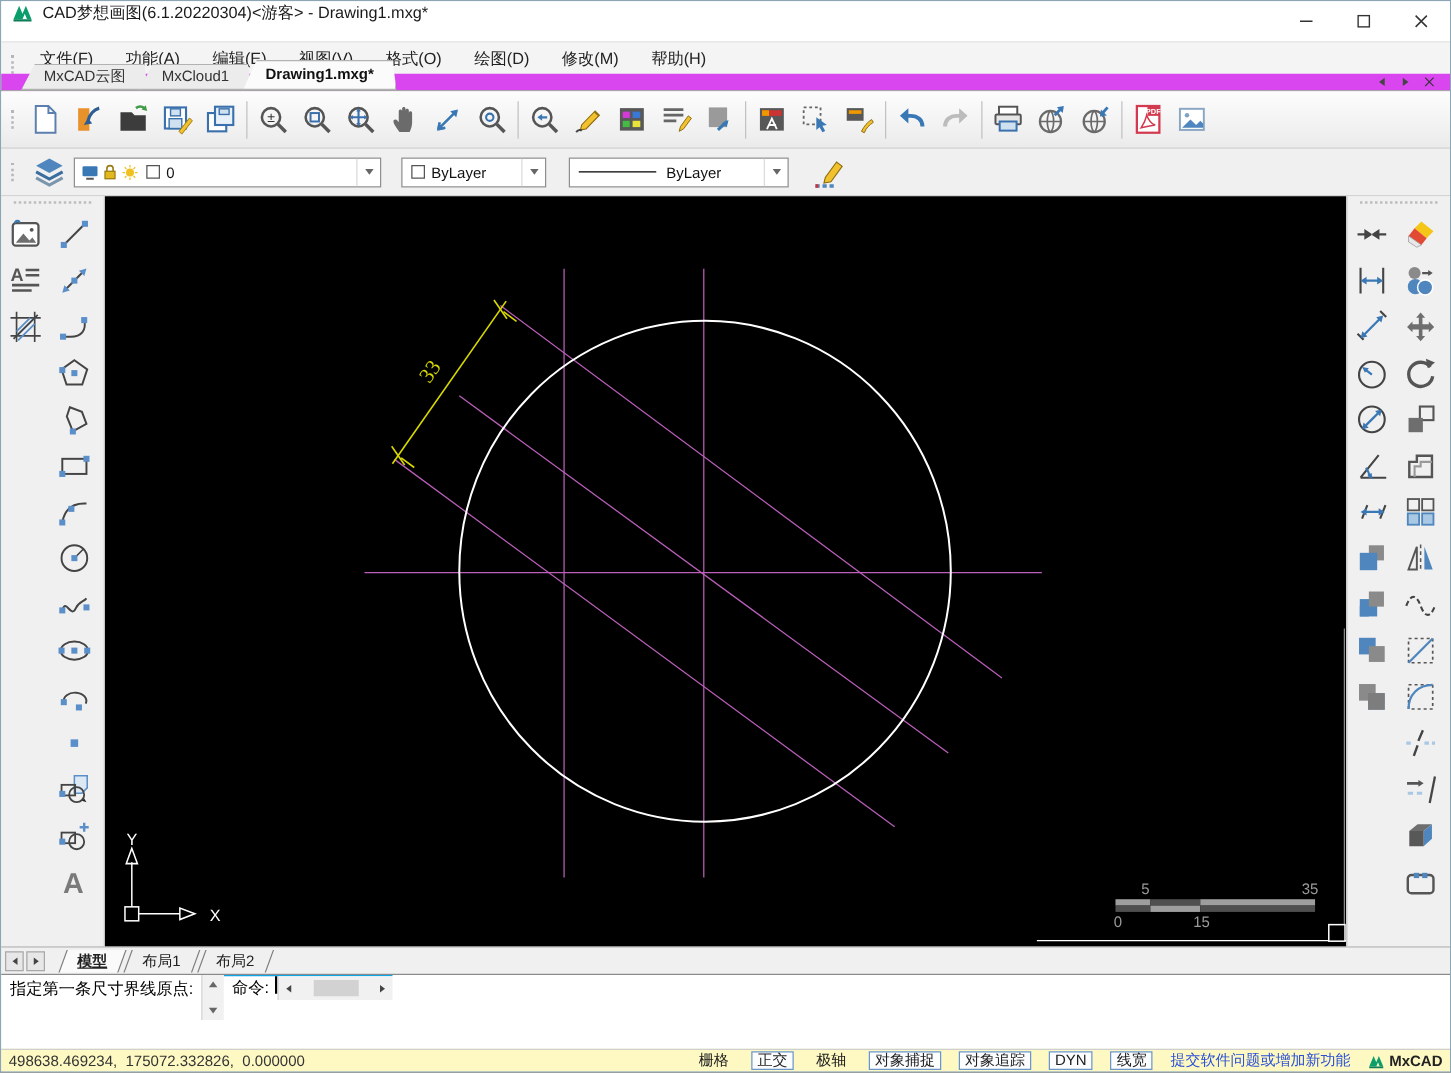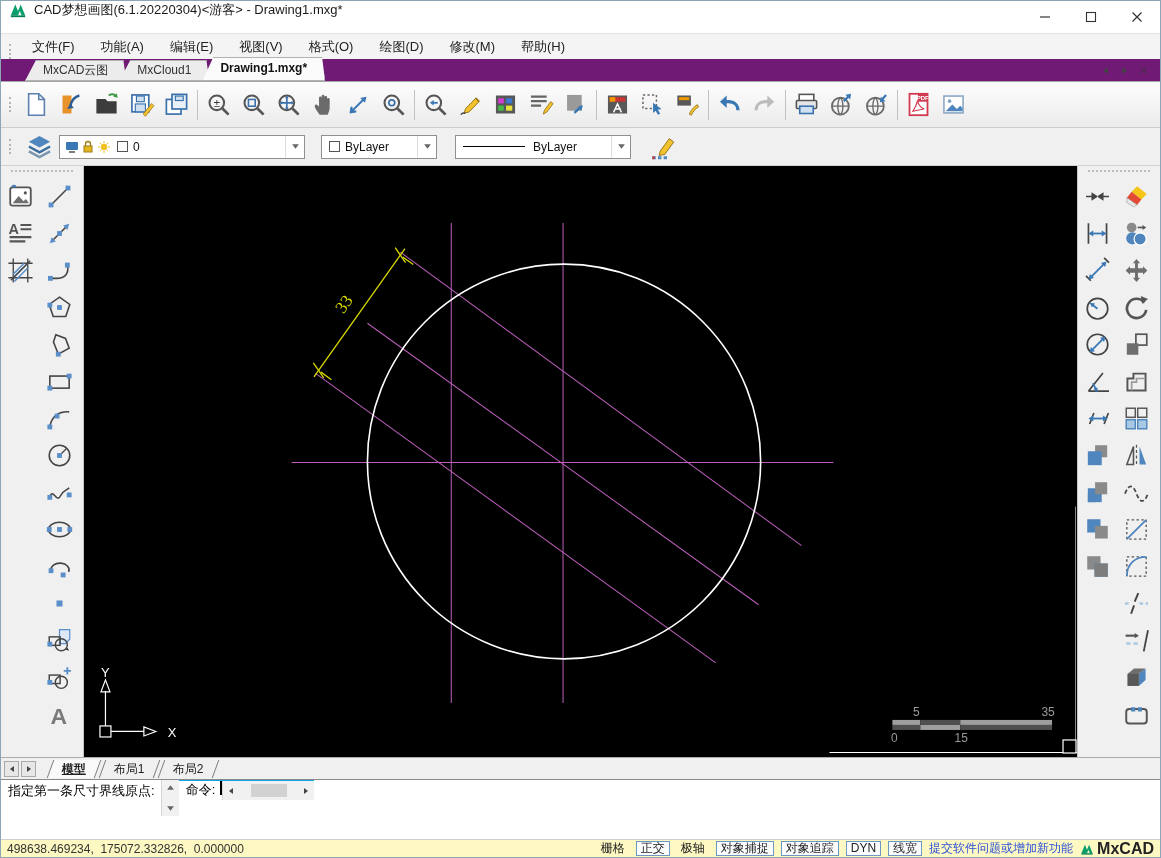--- a/index.html
+++ b/index.html
@@ -9,21 +9,21 @@
 
 .titlebar{height:32px;background:#fff;display:flex;padding-left:8px;flex:none}
 .title{font-size:13px;color:#1a1a1a;margin-left:7px}
 .win-controls{margin-left:auto;display:flex;height:100%}
 .win-btn{width:46px;display:flex;align-items:center;justify-content:center;color:#333}
 
 .menubar{height:26px;display:flex;align-items:flex-end;background:#f4f4f4;border-top:1px solid #e3e3e3;padding-left:4px;flex:none}
 .grip-v{width:6px;height:15px;border-left:2px dotted #b5b5b5;margin:0 4px}
 .menu-item{font-size:13px;color:#222;padding:3px 13px;cursor:default}
 
-.tabbar{height:23px;background:#701a75;border-bottom:1px solid #a5a5a5;display:flex;align-items:flex-end;padding-left:24px;flex:none}
+.tabbar{height:14px;background:#d946ef;border-bottom:1px solid #a5a5a5;display:flex;align-items:flex-end;padding-left:16px;flex:none}
 .tab{height:21px;line-height:20px;font-size:12px;color:#333;padding:0 18px;background:#ececec;clip-path:polygon(11px 0,calc(100% - 3px) 0,100% 100%,0 100%);margin-right:-7px;box-shadow:inset 0 0 0 1px #b2b2b2}
 .tab.active{background:#fbfbfb;font-weight:bold;height:24px;line-height:23px;color:#111;z-index:2}
 .tab-nav{margin-left:auto;display:flex;gap:10px;align-items:center;height:100%;padding:0 12px}
 
 .toolbar{height:46px;background:linear-gradient(#fdfdfd,#ebebeb);border-bottom:1px solid #cccccc;display:flex;align-items:center;padding-left:4px;flex:none}
 .tbtn{width:35px;height:40px;display:flex;align-items:center;justify-content:center;border-radius:3px}
 .tbtn svg{width:27px;height:27px}
 .tsep{width:1px;height:30px;background:#c2c2c2;margin:0 3px}
 
 .propsbar{height:38px;background:#f0f0f0;border-bottom:1px solid #d2d2d2;display:flex;align-items:center;padding-left:4px;flex:none}
@@ -59,25 +59,25 @@
 .cmd-hist{height:37px;position:relative;padding:2px 24px 0 7px;line-height:17px}
 .cmd-line{white-space:pre}
 .cmd-vscroll{position:absolute;right:0;top:0;width:18px;height:36px;background:#f1f1f1;border-left:1px solid #d5d5d5;display:flex;flex-direction:column;justify-content:space-between;align-items:center;padding:3px 0}
 .cmd-input{height:23px;border-top:1px solid #0ea5e9;display:flex;align-items:flex-start;padding-left:7px}
 .caret{display:inline-block;width:2px;height:14px;background:#000;margin-left:5px}
 .cmd-hscroll{margin-left:auto;width:92px;height:19px;background:#f1f1f1;border-left:1px solid #d5d5d5;display:flex;align-items:center;justify-content:space-between;padding:0 4px}
 .hthumb{width:36px;height:13px;background:#d2d2d2}
 
 .status{height:18px;background:#fef9c3;border-top:1px solid #cfcfcf;display:flex;align-items:center;font-size:12px;color:#222;padding:0 6px;flex:none}
 .coords{white-space:pre;color:#333}
-.status-right{margin-left:auto;display:flex;align-items:center;gap:7px}
+.status-right{margin-left:auto;display:flex;align-items:center;gap:14px}
 .tog{padding:0 4px;line-height:15px;white-space:nowrap}
 .tog.boxed{border:1px solid #6c96c6;background:#fbfdff;line-height:13px}
 .link{color:#2b50d8;white-space:nowrap}
-.brand{display:flex;align-items:center;gap:3px;font-weight:bold;color:#222;font-size:16px}
+.brand{display:flex;align-items:center;gap:3px;font-weight:bold;color:#222;font-size:12px}
 </style>
 </head>
 <body>
 
 <svg width="0" height="0" style="position:absolute">
 <defs>
 <symbol id="t-new" viewBox="0 0 24 24">
         <path d="M5 2.5h9l5 5v14H5z" fill="#fff" stroke="#5b7fae" stroke-width="1.4"></path>
         <path d="M14 2.5v5h5" fill="none" stroke="#5b7fae" stroke-width="1.4"></path>
       </symbol>

